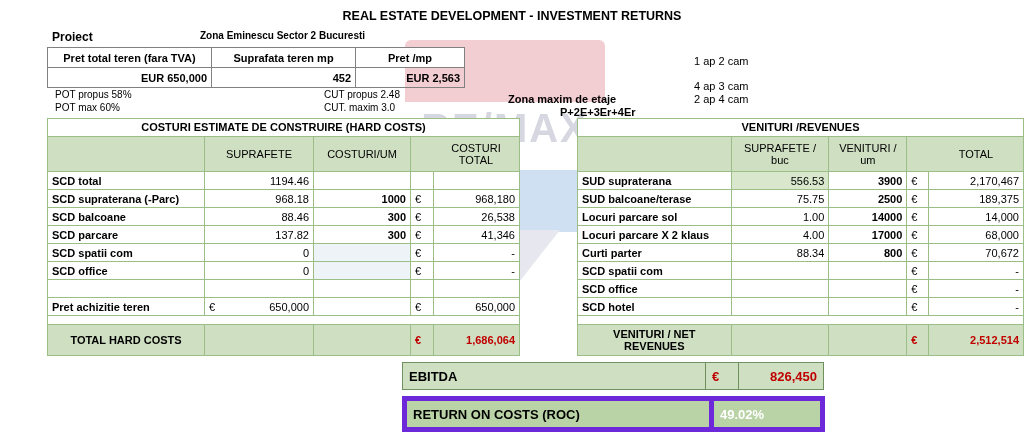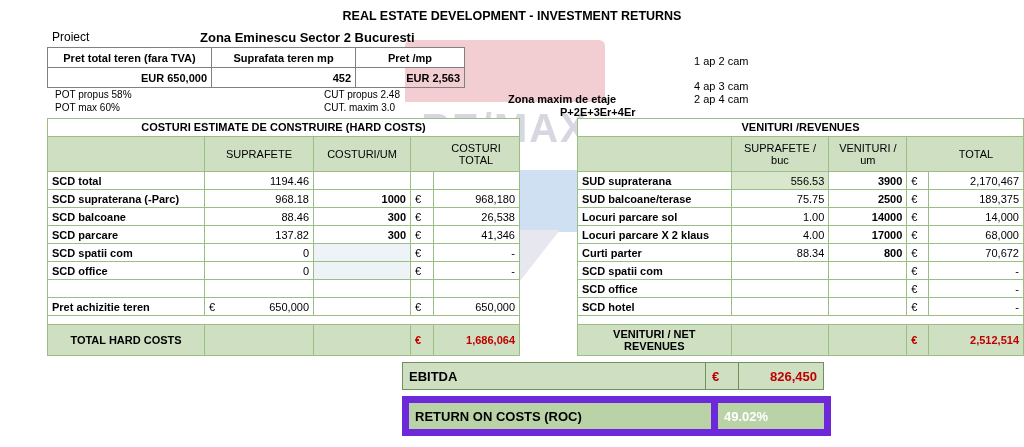--- a/index.html
+++ b/index.html
@@ -90,28 +90,28 @@
     position: absolute;
     left: 0; top: 9px;
     width: 1024px;
     text-align: center;
     font-weight: bold;
     font-size: 12.5px;
   }
   .lbl-proiect {
     position: absolute;
     left: 52px; top: 30px;
-    font-weight: normal;
+    font-weight: bold;
     font-size: 12px;
   }
   .val-proiect {
     position: absolute;
     left: 200px; top: 30px;
     font-weight: bold;
-    font-size: 13px;
+    font-size: 10px;
   }
   
   .land-table {
     position: absolute;
     left: 47px; top: 47px;
     border: 1px solid #808080;
   }
   .land-table td {
     border: 1px solid #808080;
     height: 19px;
@@ -188,21 +188,21 @@
     font-weight: bold;
     font-size: 13px;
     padding: 0 6px;
   }
   .roc-table {
     position: absolute;
     left: 402px; top: 396px;
     border-collapse: collapse;
   }
   .roc-table td {
-    border: 7px solid #6d28d9;
+    border: 5px solid #6d28d9;
     background: #b9d2a6;
     height: 26px;
     font-weight: bold;
     font-size: 13px;
     padding: 0 6px;
   }
   .roc-val {
     color: #ffffff;
   }
 </style>

